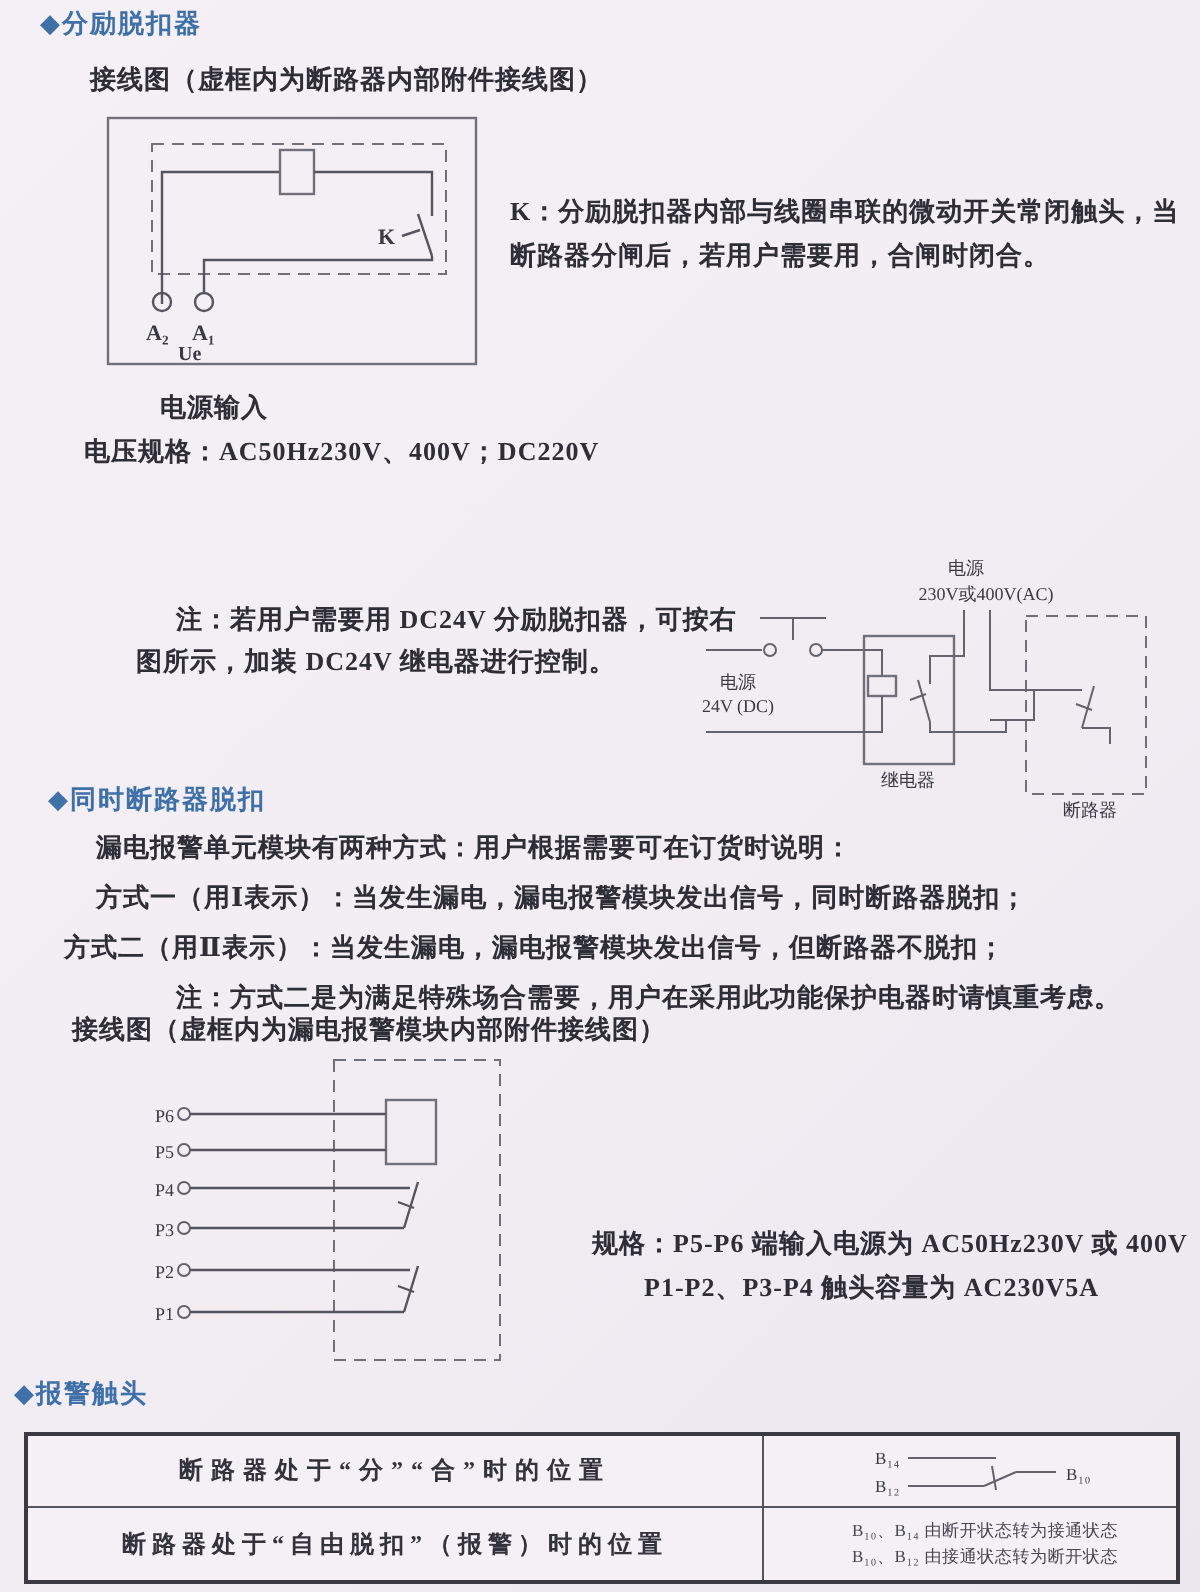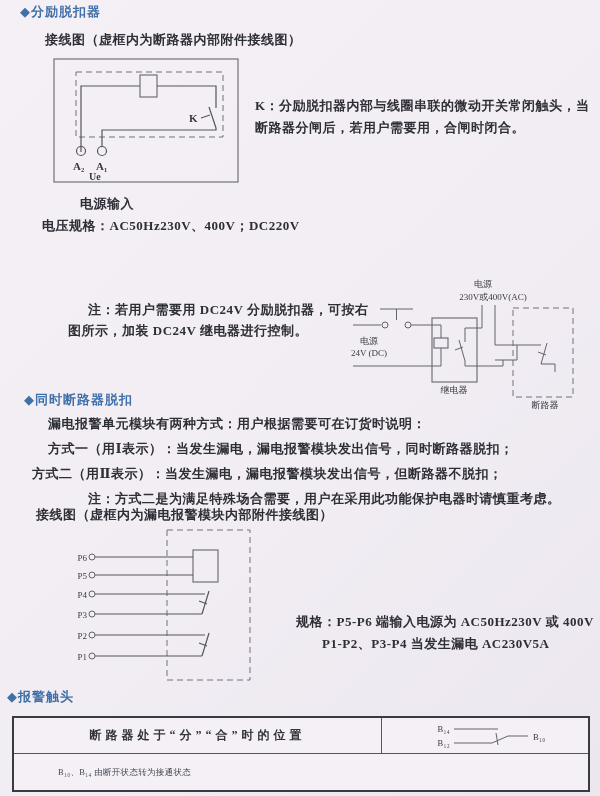--- a/index.html
+++ b/index.html
@@ -132,21 +132,21 @@
     </g>
     <text x="22" y="33" font-size="9" text-anchor="end">P6</text>
     <text x="22" y="51" font-size="9" text-anchor="end">P5</text>
     <text x="22" y="70" font-size="9" text-anchor="end">P4</text>
     <text x="22" y="90" font-size="9" text-anchor="end">P3</text>
     <text x="22" y="111" font-size="9" text-anchor="end">P2</text>
     <text x="22" y="132" font-size="9" text-anchor="end">P1</text>
   </svg>
 
   <div class="body-text" style="left:296px;top:613px;">规格：P5-P6 端输入电源为 AC50Hz230V 或 400V</div>
-  <div class="body-text" style="left:322px;top:635px;">P1-P2、P3-P4 当发生漏电 AC230V5A</div>
+  <div class="body-text" style="left:322px;top:635px;">P1-P2、P3-P4 触头容量为 AC230V5A</div>
 
   <div class="heading" style="left:7px;top:688px;">◆报警触头</div>
 
   <div id="alarm-table">
     <div class="t-row first">
       <div class="t-left">断路器处于“分”“合”时的位置</div>
       <div class="t-right">
         <svg style="position:static;" width="150" height="34" viewBox="0 0 150 34">
           <text x="24" y="13" font-size="8.5" text-anchor="end">B₁₄</text>
           <line class="wire" x1="28" y1="10" x2="72" y2="10"></line>
@@ -155,19 +155,21 @@
           <g>
             <line class="wire" x1="66" y1="24" x2="82" y2="17"></line>
             <line class="wire" x1="72" y1="26" x2="70" y2="14"></line>
             <line class="wire" x1="82" y1="17" x2="102" y2="17"></line>
           </g>
           <text x="107" y="21" font-size="8.5">B₁₀</text>
         </svg>
       </div>
     </div>
     <div class="t-row">
+      <div class="t-left" style="letter-spacing:3px;">断路器处于“自由脱扣”（报警）时的位置</div>
       <div class="t-right">
         <div>B₁₀、B₁₄ 由断开状态转为接通状态</div>
+        <div>B₁₀、B₁₂ 由接通状态转为断开状态</div>
       </div>
     </div>
   </div>
 
 </div>
 
 </body></html>

